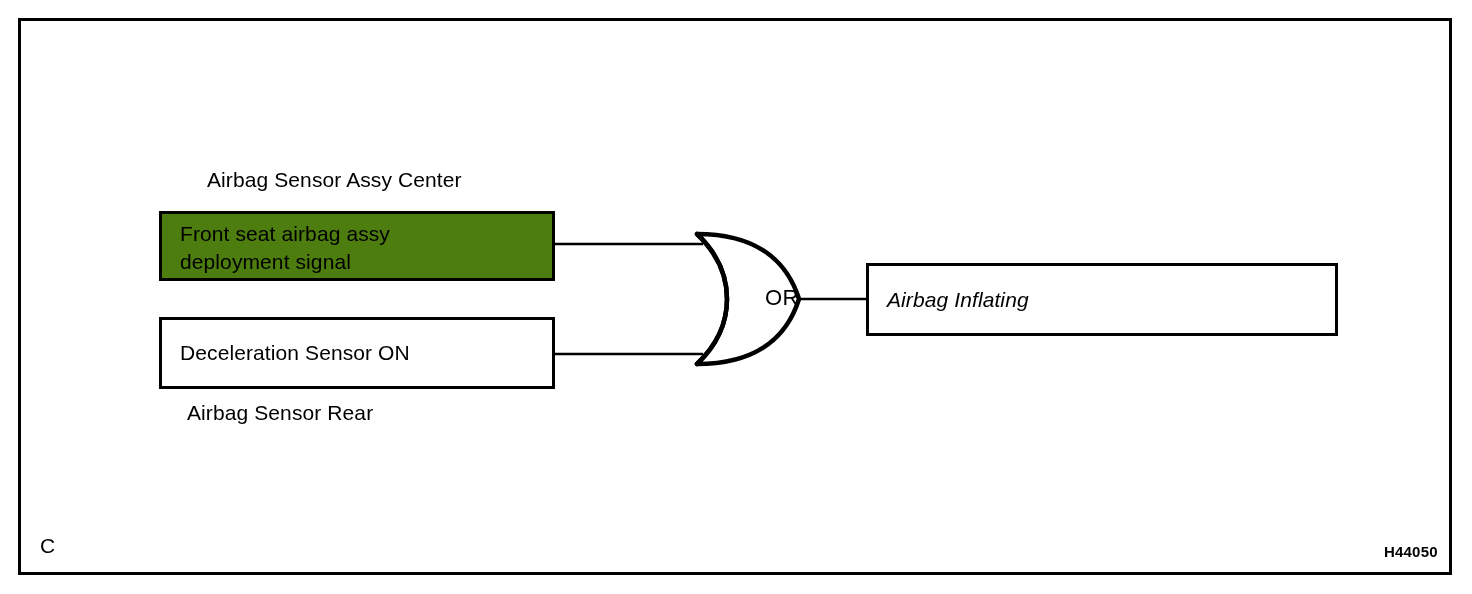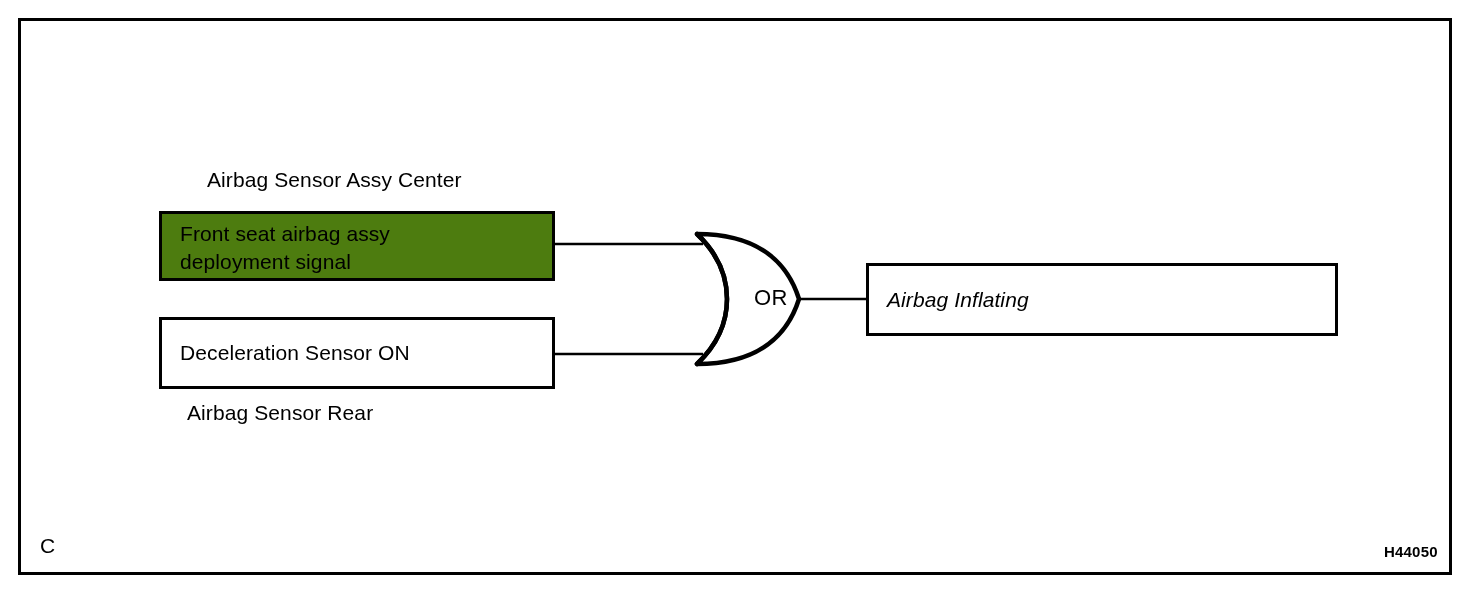--- a/index.html
+++ b/index.html
@@ -102,21 +102,21 @@
     top: 20px;
     font-style: italic;
   }
 
   
   #or-gate-label {
     position: absolute;
     left: 743px;
     top: 285px;
     width: 56px;
-    text-align: center;
+    text-align: right;
     font-size: 22px;
     letter-spacing: 0.5px;
   }
 
   
   #sheet-marker {
     position: absolute;
     left: 40px;
     top: 534px;
     font-size: 21px;

